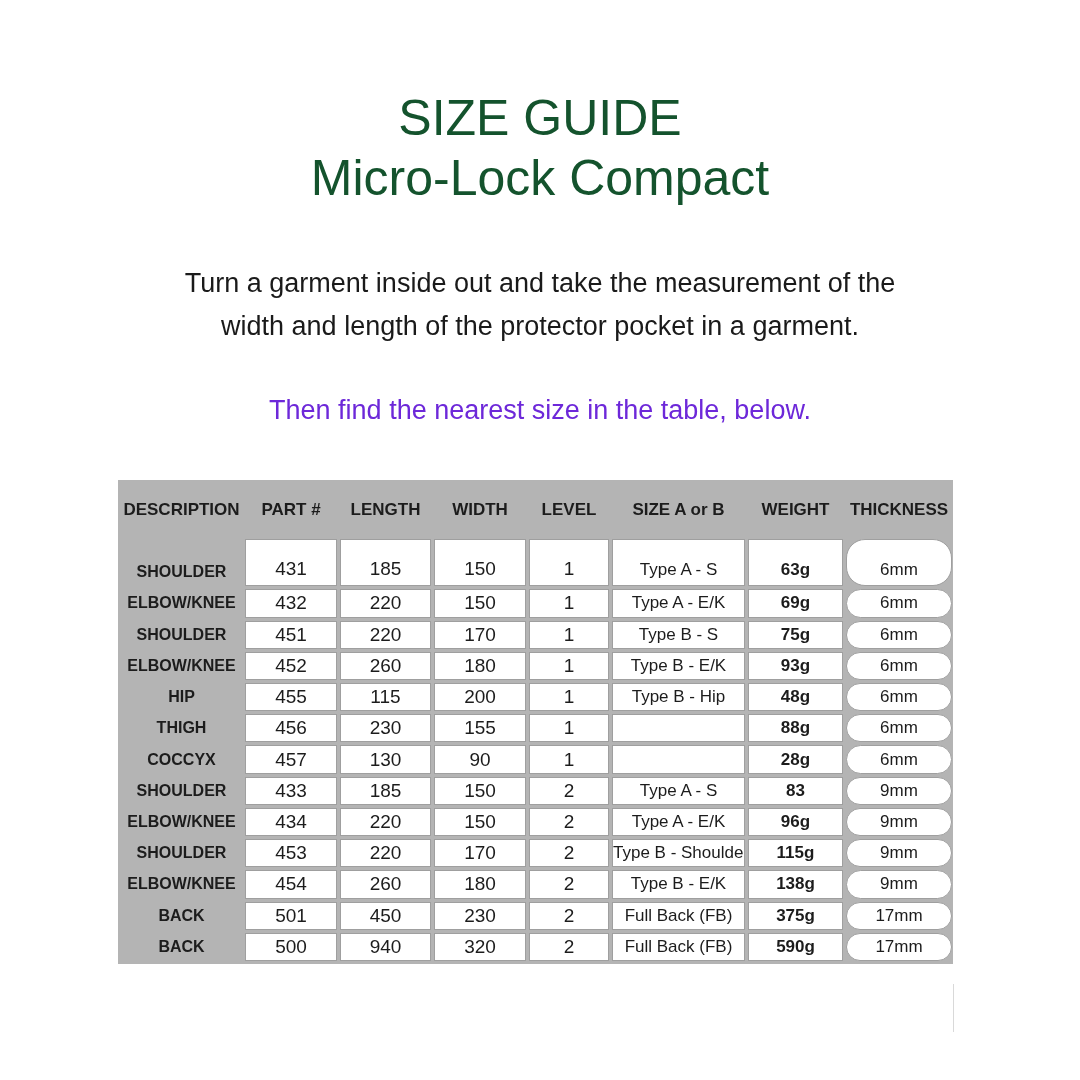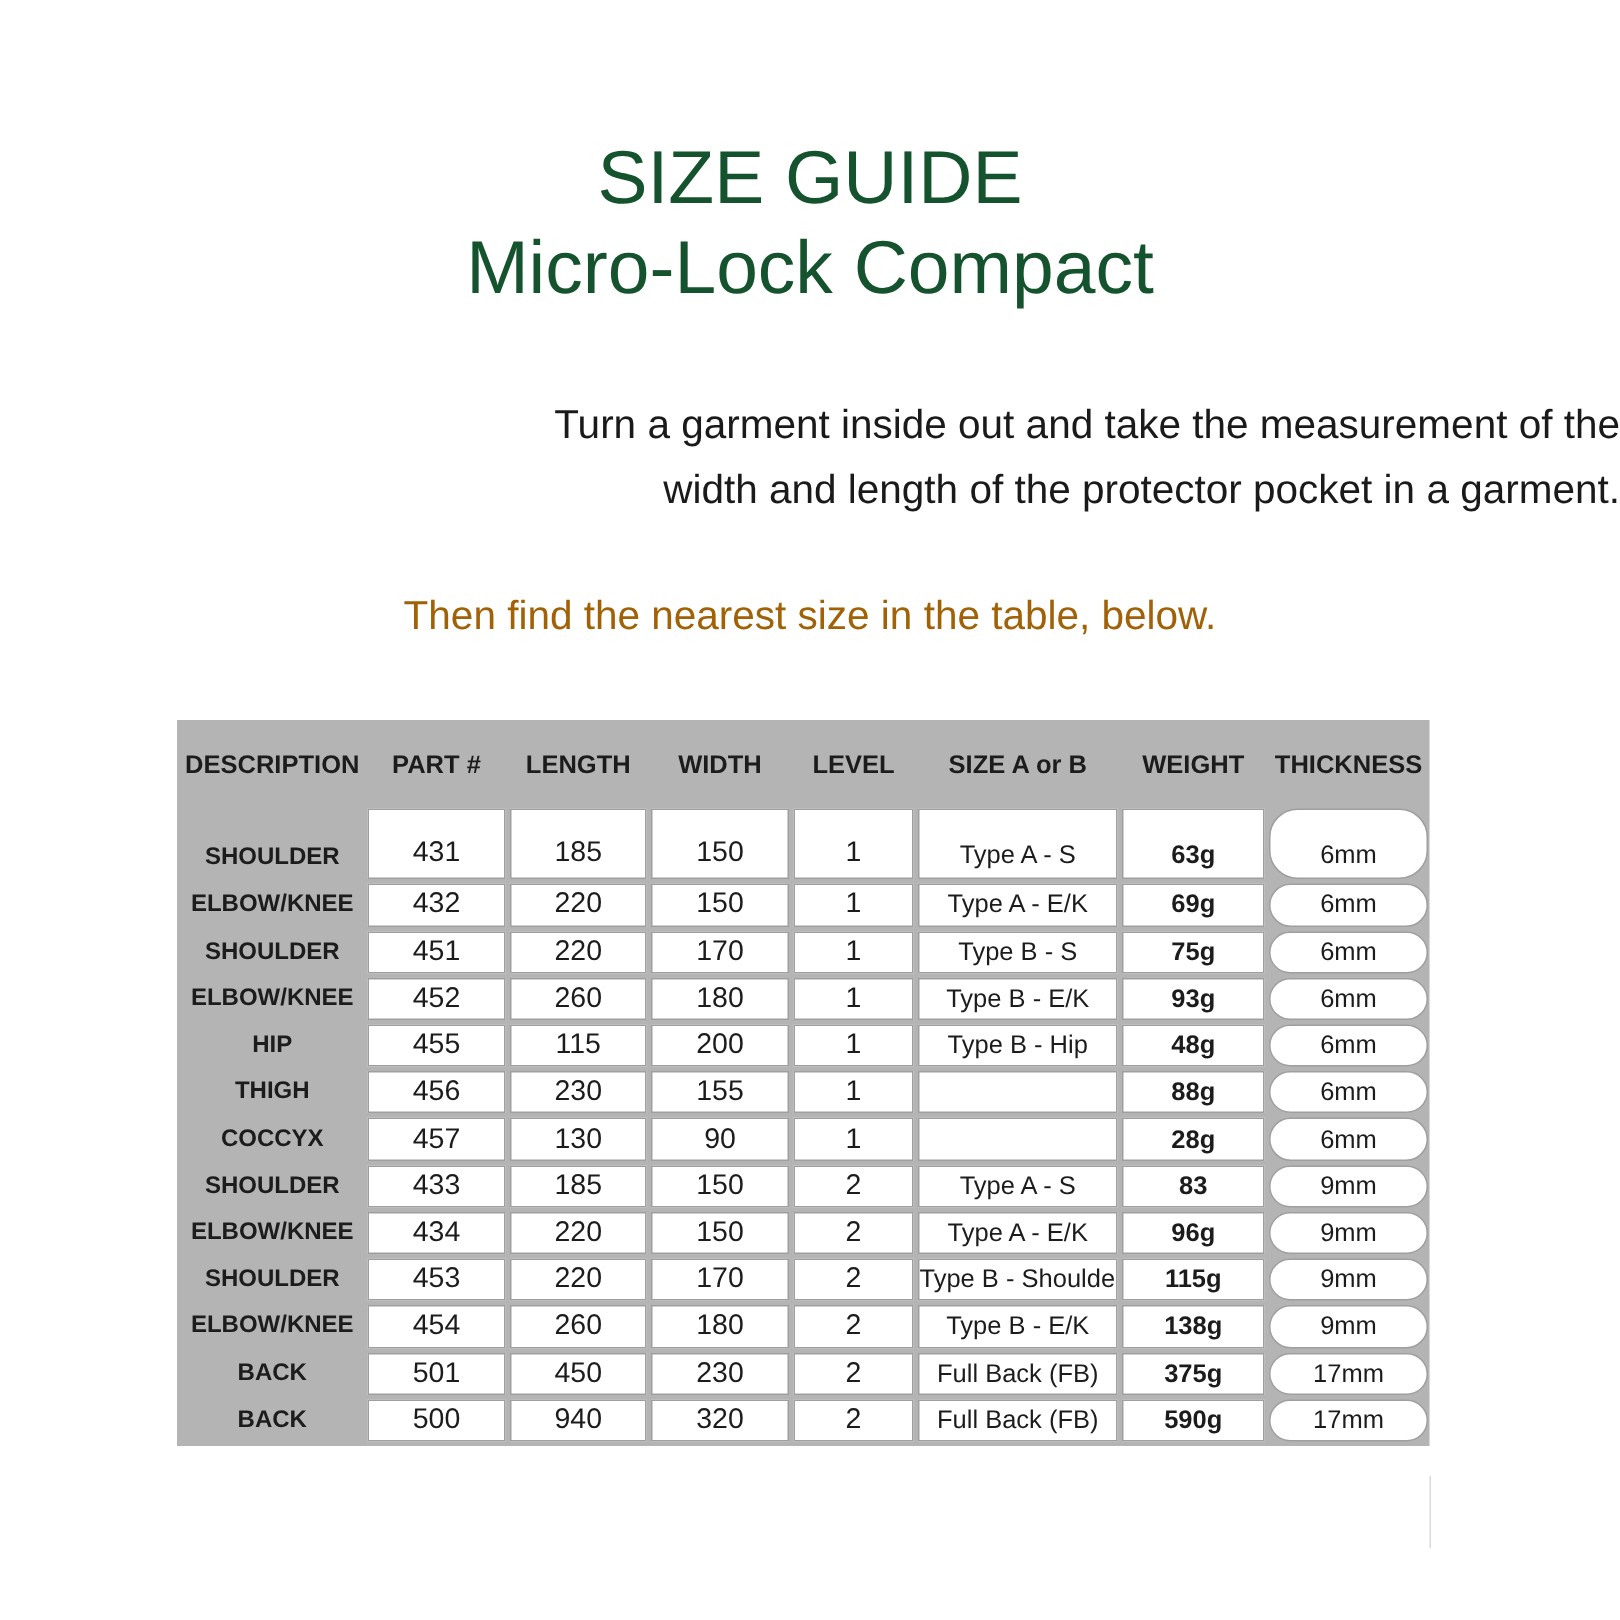--- a/index.html
+++ b/index.html
@@ -23,34 +23,34 @@
     text-align: center;
     font-size: 50px;
     line-height: 60px;
     color: #14532d;
   }
   .intro-1 {
     position: absolute;
     top: 262px;
     left: 0;
     width: 100%;
-    text-align: right;
+    text-align: center;
     font-size: 27px;
     line-height: 43px;
     color: #1a1a1a;
   }
   .intro-2 {
     position: absolute;
     top: 389px;
     left: 0;
     width: 100%;
     text-align: center;
     font-size: 27px;
     line-height: 42px;
-    color: #a16207;
+    color: #6d28d9;
   }
   .table-wrap {
     position: absolute;
     left: 118px;
     top: 480px;
     width: 835px;
     height: 484px;
     background: #b4b4b4;
   }
   table.size-table {

